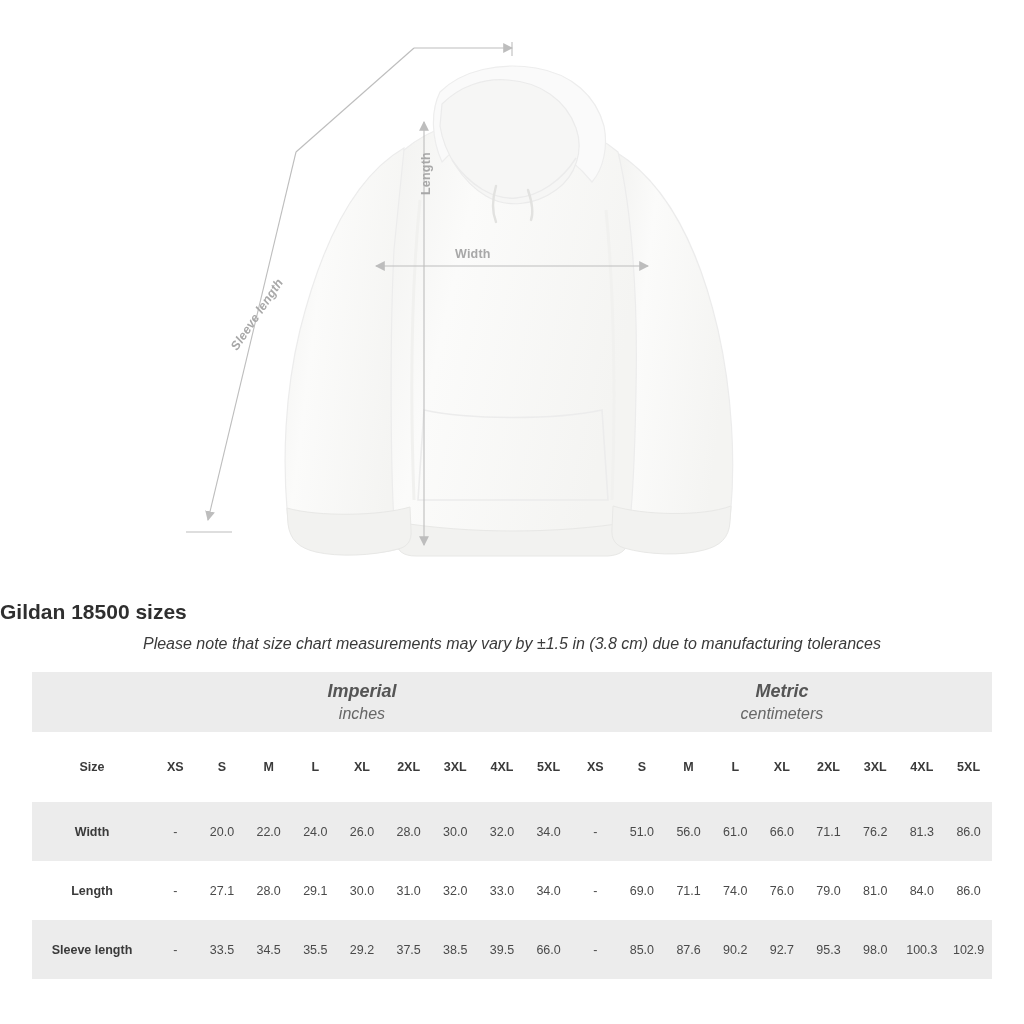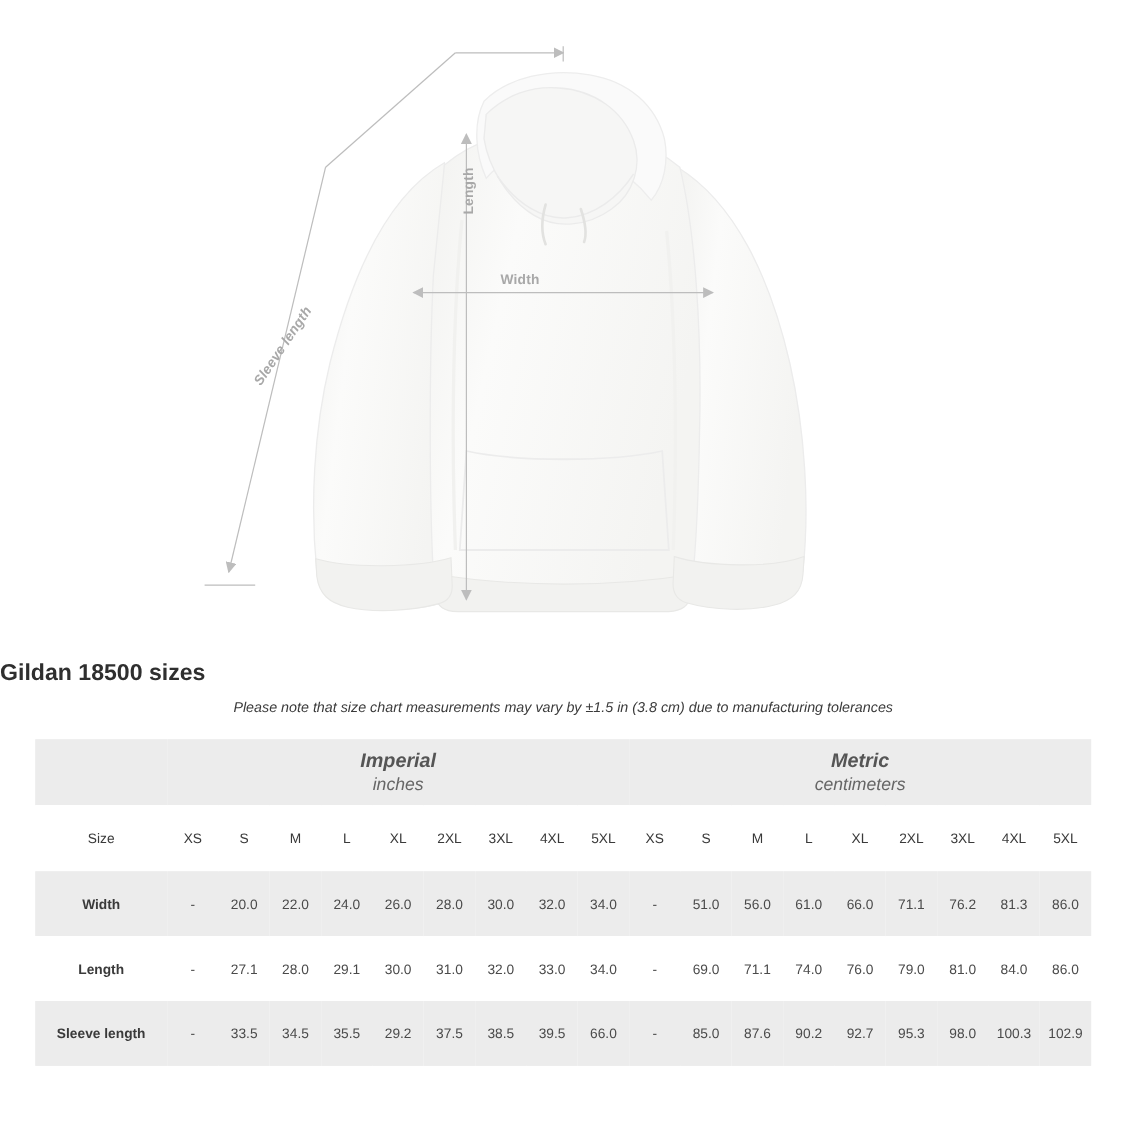--- a/index.html
+++ b/index.html
@@ -53,21 +53,21 @@
     text-align: left;
     font-size: 21px;
     font-weight: bold;
     color: #2f2f2f;
   }
   #subtitle {
     position: absolute;
     left: 0; top: 635px;
     width: 1024px;
     text-align: center;
-    font-size: 13px;
+    font-size: 16px;
     font-style: italic;
     color: #3a3a3a;
   }
 
   
   #table-wrap {
     position: absolute;
     left: 32px; top: 672px;
     width: 960px;
   }
@@ -99,23 +99,23 @@
     color: #555;
     line-height: 1.15;
   }
   .grp-sub {
     font-size: 16px;
     font-style: italic;
     color: #666;
     margin-top: 3px;
   }
   .hdr-row td {
-    height: 60px;
+    height: 70px;
     background: #ffffff;
-    font-weight: normal;
+    font-weight: bold;
     color: #3a3a3a;
   }
   .hdr-row td.size-label { font-size: 12.5px; }
   .data-row td { height: 59px; }
   .data-row.alt td { background: #ececec; }
   .data-row.plain td { background: #ffffff; }
   .rowlabel {
     font-weight: bold;
     color: #3a3a3a;
     text-align: center;

